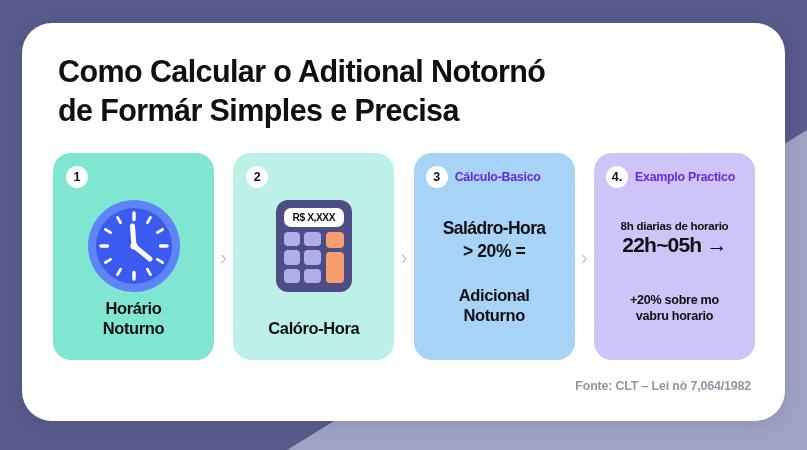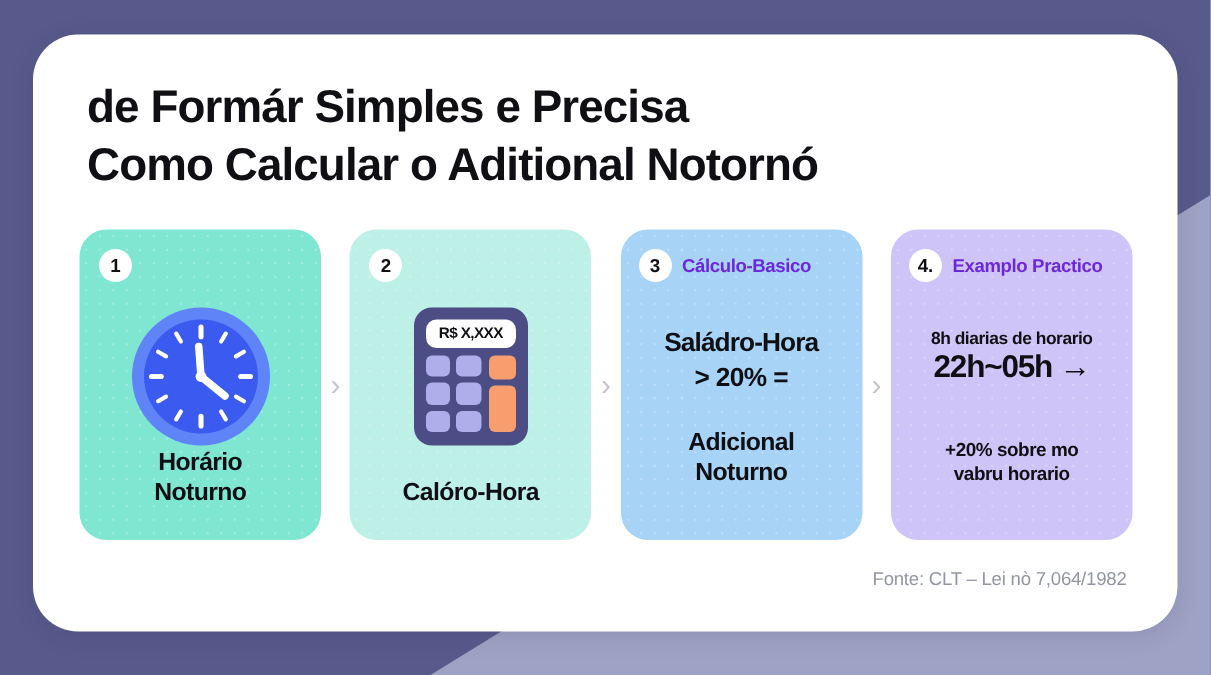--- a/index.html
+++ b/index.html
@@ -146,21 +146,21 @@
     white-space: nowrap;
   }
 
   
   .icon-wrap {
     position: absolute;
     left: 0; right: 0;
     top: 42px;
     height: 102px;
     display: flex;
-    align-items: flex-end;
+    align-items: center;
     justify-content: center;
     z-index: 2;
   }
 
   
   .clock-outer {
     width: 92px;
     height: 92px;
     border-radius: 50%;
     background: #5f84f7;
@@ -285,37 +285,37 @@
     letter-spacing: -0.3px;
     line-height: 1.28;
   }
 
   
   #footnote {
     position: absolute;
     right: 34px;
     bottom: 28px;
     font-size: 12.4px;
-    font-weight: 400;
+    font-weight: 700;
     color: #9296a3;
     letter-spacing: -0.15px;
   }
 </style>
 </head>
 <body>
 
 <div id="bg-root">
   <div id="bg-diagonal"></div>
 </div>
 
 <div id="panel">
 
   <div id="heading">
+    <span class="line">Como Calcular o Aditional Notornó</span>
     <span class="line">de Formár Simples e Precisa</span>
-    <span class="line">Como Calcular o Aditional Notornó</span>
   </div>
 
   <div id="steps">
 
     <div class="card card-1">
       <div class="speckles"></div>
       <div class="badge">1</div>
       <div class="icon-wrap">
         <div class="clock-outer">
           <svg width="78" height="78" viewBox="0 0 78 78" aria-hidden="true">

